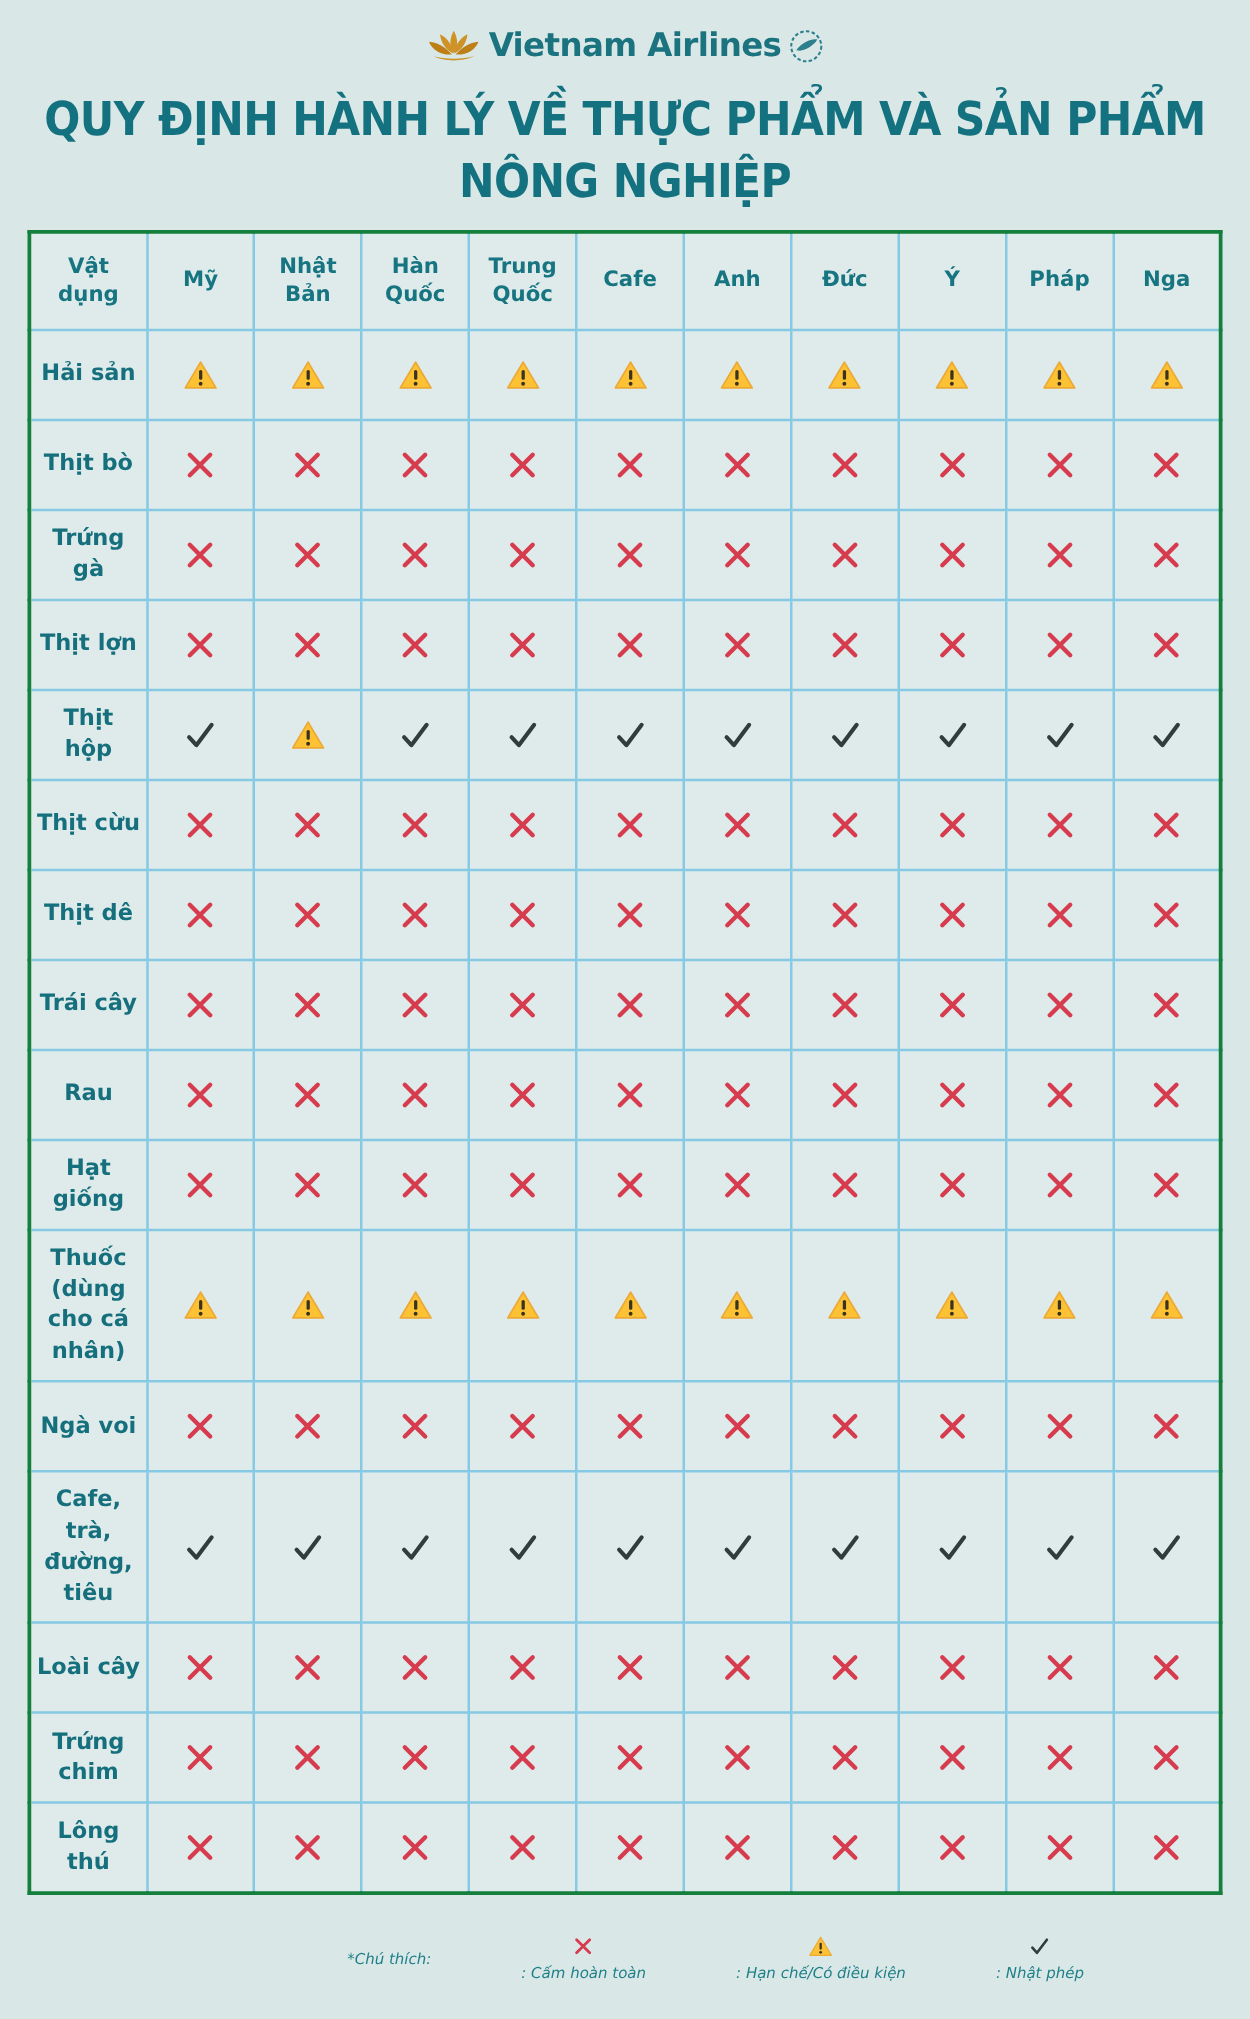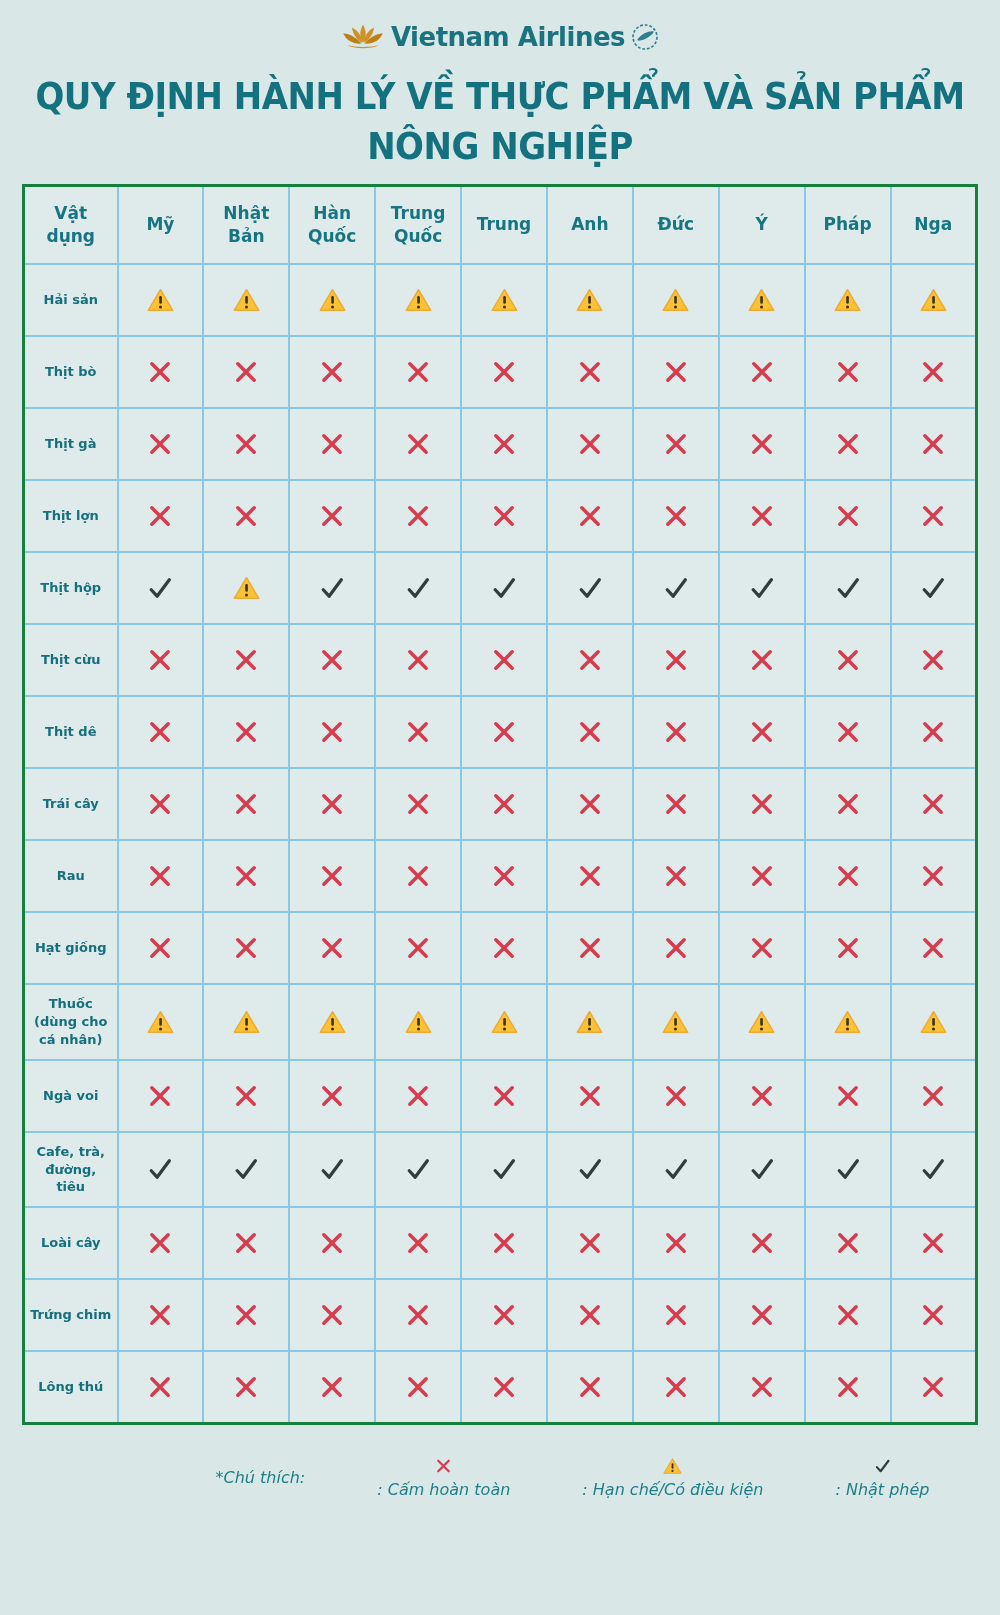--- a/index.html
+++ b/index.html
@@ -62,37 +62,37 @@
   }
   table.reg-table thead th {
     height: 56px;
     color: #177582;
     font-size: 17px;
     font-weight: 700;
     line-height: 1.35;
   }
   table.reg-table tbody th {
     color: #156f7d;
-    font-size: 13px;
+    font-size: 18px;
     font-weight: 700;
     line-height: 1.38;
   }
   table.reg-table tbody tr { height: 72px; }
   .icon { display: inline-block; line-height: 0; }
   .icon svg { display: inline-block; vertical-align: middle; }
   
   .legend {
     display: flex;
     align-items: center;
     justify-content: center;
     gap: 72px;
     padding-left: 145px;
     margin-top: 32px;
     color: #1f7f88;
-    font-size: 16px;
+    font-size: 12px;
     font-style: italic;
     font-weight: 500;
   }
   .legend-item {
     display: flex;
     align-items: center;
     gap: 5px;
     white-space: nowrap;
     flex-direction: column;
   }
@@ -143,21 +143,21 @@
         <col>
         <col>
       </colgroup>
       <thead>
         <tr>
           <th>Vật dụng</th>
           <th>Mỹ</th>
           <th>Nhật Bản</th>
           <th>Hàn Quốc</th>
           <th>Trung Quốc</th>
-          <th>Trung</th>
+          <th>Cafe</th>
           <th>Anh</th>
           <th>Đức</th>
           <th>Ý</th>
           <th>Pháp</th>
           <th>Nga</th>
         </tr>
       </thead>
       <tbody>
         <tr>
           <th scope="row">Hải sản</th>
@@ -239,21 +239,21 @@
                 <path d="M5 5 L19 19 M19 5 L5 19" stroke="#d63c4e" stroke-width="3" stroke-linecap="round" fill="none"></path>
               </svg></span></td>
           <td><span class="icon"><svg width="30" height="28" viewBox="0 0 24 24">
                 <path d="M5 5 L19 19 M19 5 L5 19" stroke="#d63c4e" stroke-width="3" stroke-linecap="round" fill="none"></path>
               </svg></span></td>
           <td><span class="icon"><svg width="30" height="28" viewBox="0 0 24 24">
                 <path d="M5 5 L19 19 M19 5 L5 19" stroke="#d63c4e" stroke-width="3" stroke-linecap="round" fill="none"></path>
               </svg></span></td>
         </tr>
         <tr>
-          <th scope="row">Thịt gà</th>
+          <th scope="row">Trứng gà</th>
           <td><span class="icon"><svg width="30" height="28" viewBox="0 0 24 24">
                 <path d="M5 5 L19 19 M19 5 L5 19" stroke="#d63c4e" stroke-width="3" stroke-linecap="round" fill="none"></path>
               </svg></span></td>
           <td><span class="icon"><svg width="30" height="28" viewBox="0 0 24 24">
                 <path d="M5 5 L19 19 M19 5 L5 19" stroke="#d63c4e" stroke-width="3" stroke-linecap="round" fill="none"></path>
               </svg></span></td>
           <td><span class="icon"><svg width="30" height="28" viewBox="0 0 24 24">
                 <path d="M5 5 L19 19 M19 5 L5 19" stroke="#d63c4e" stroke-width="3" stroke-linecap="round" fill="none"></path>
               </svg></span></td>
           <td><span class="icon"><svg width="30" height="28" viewBox="0 0 24 24">

